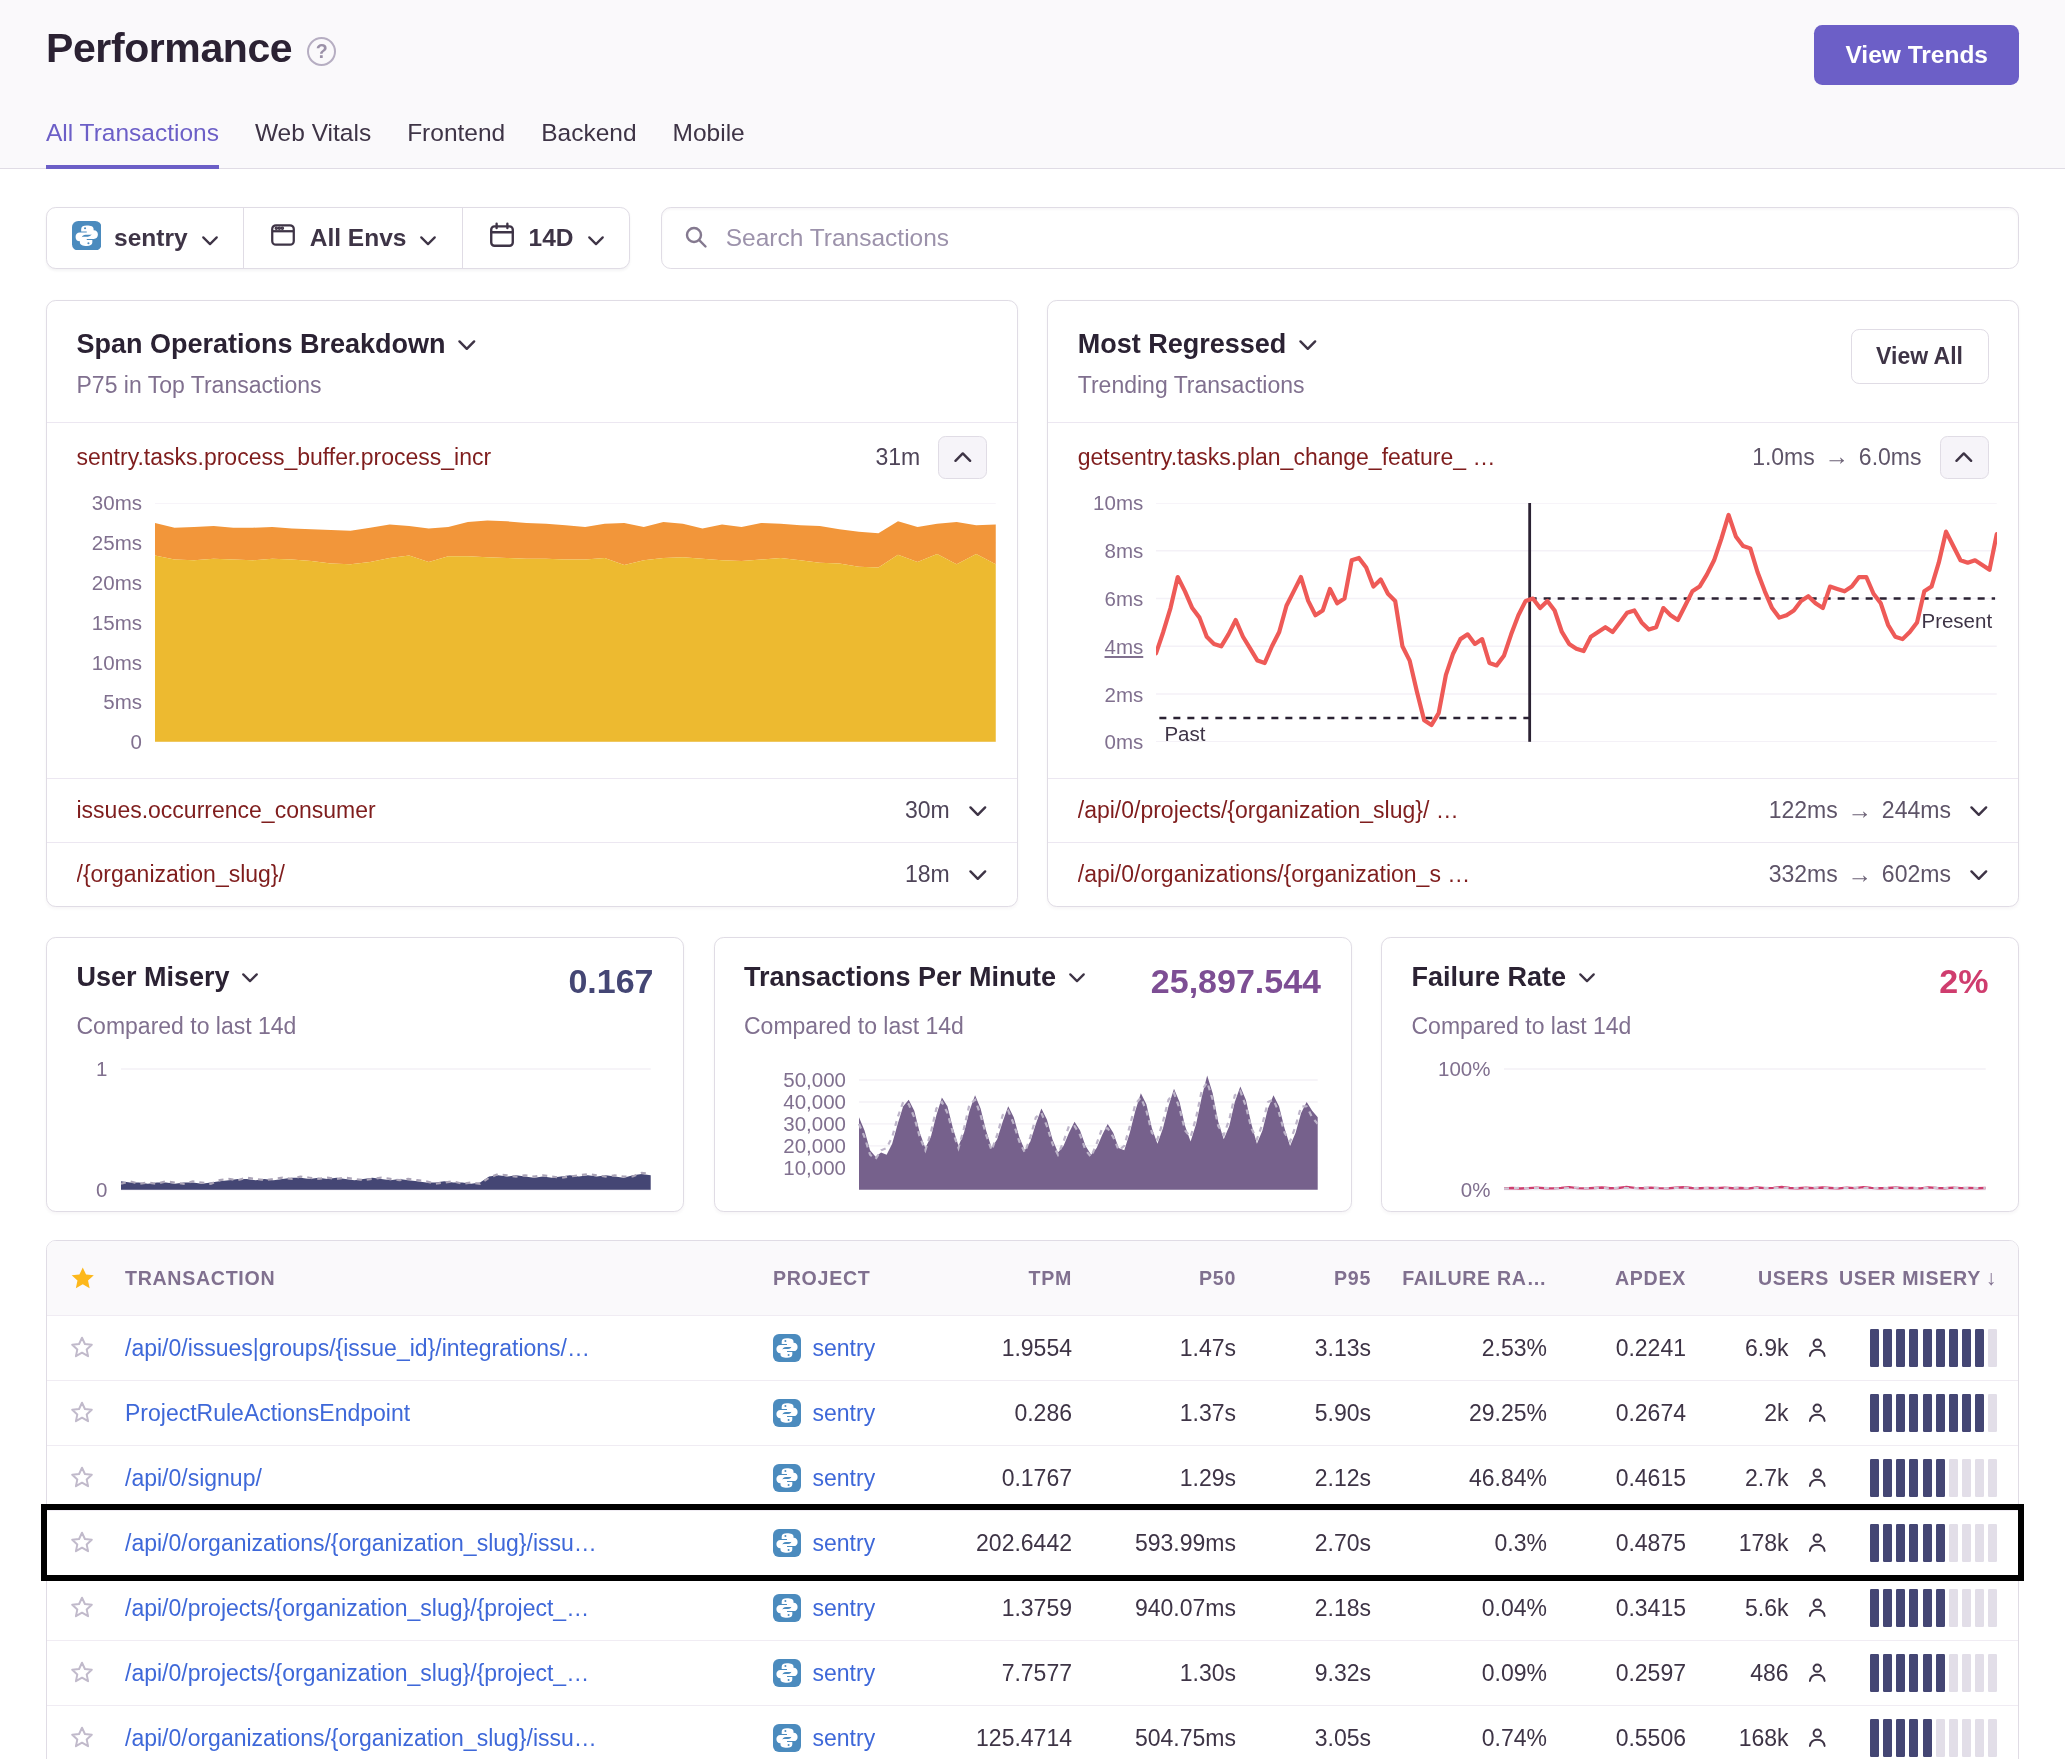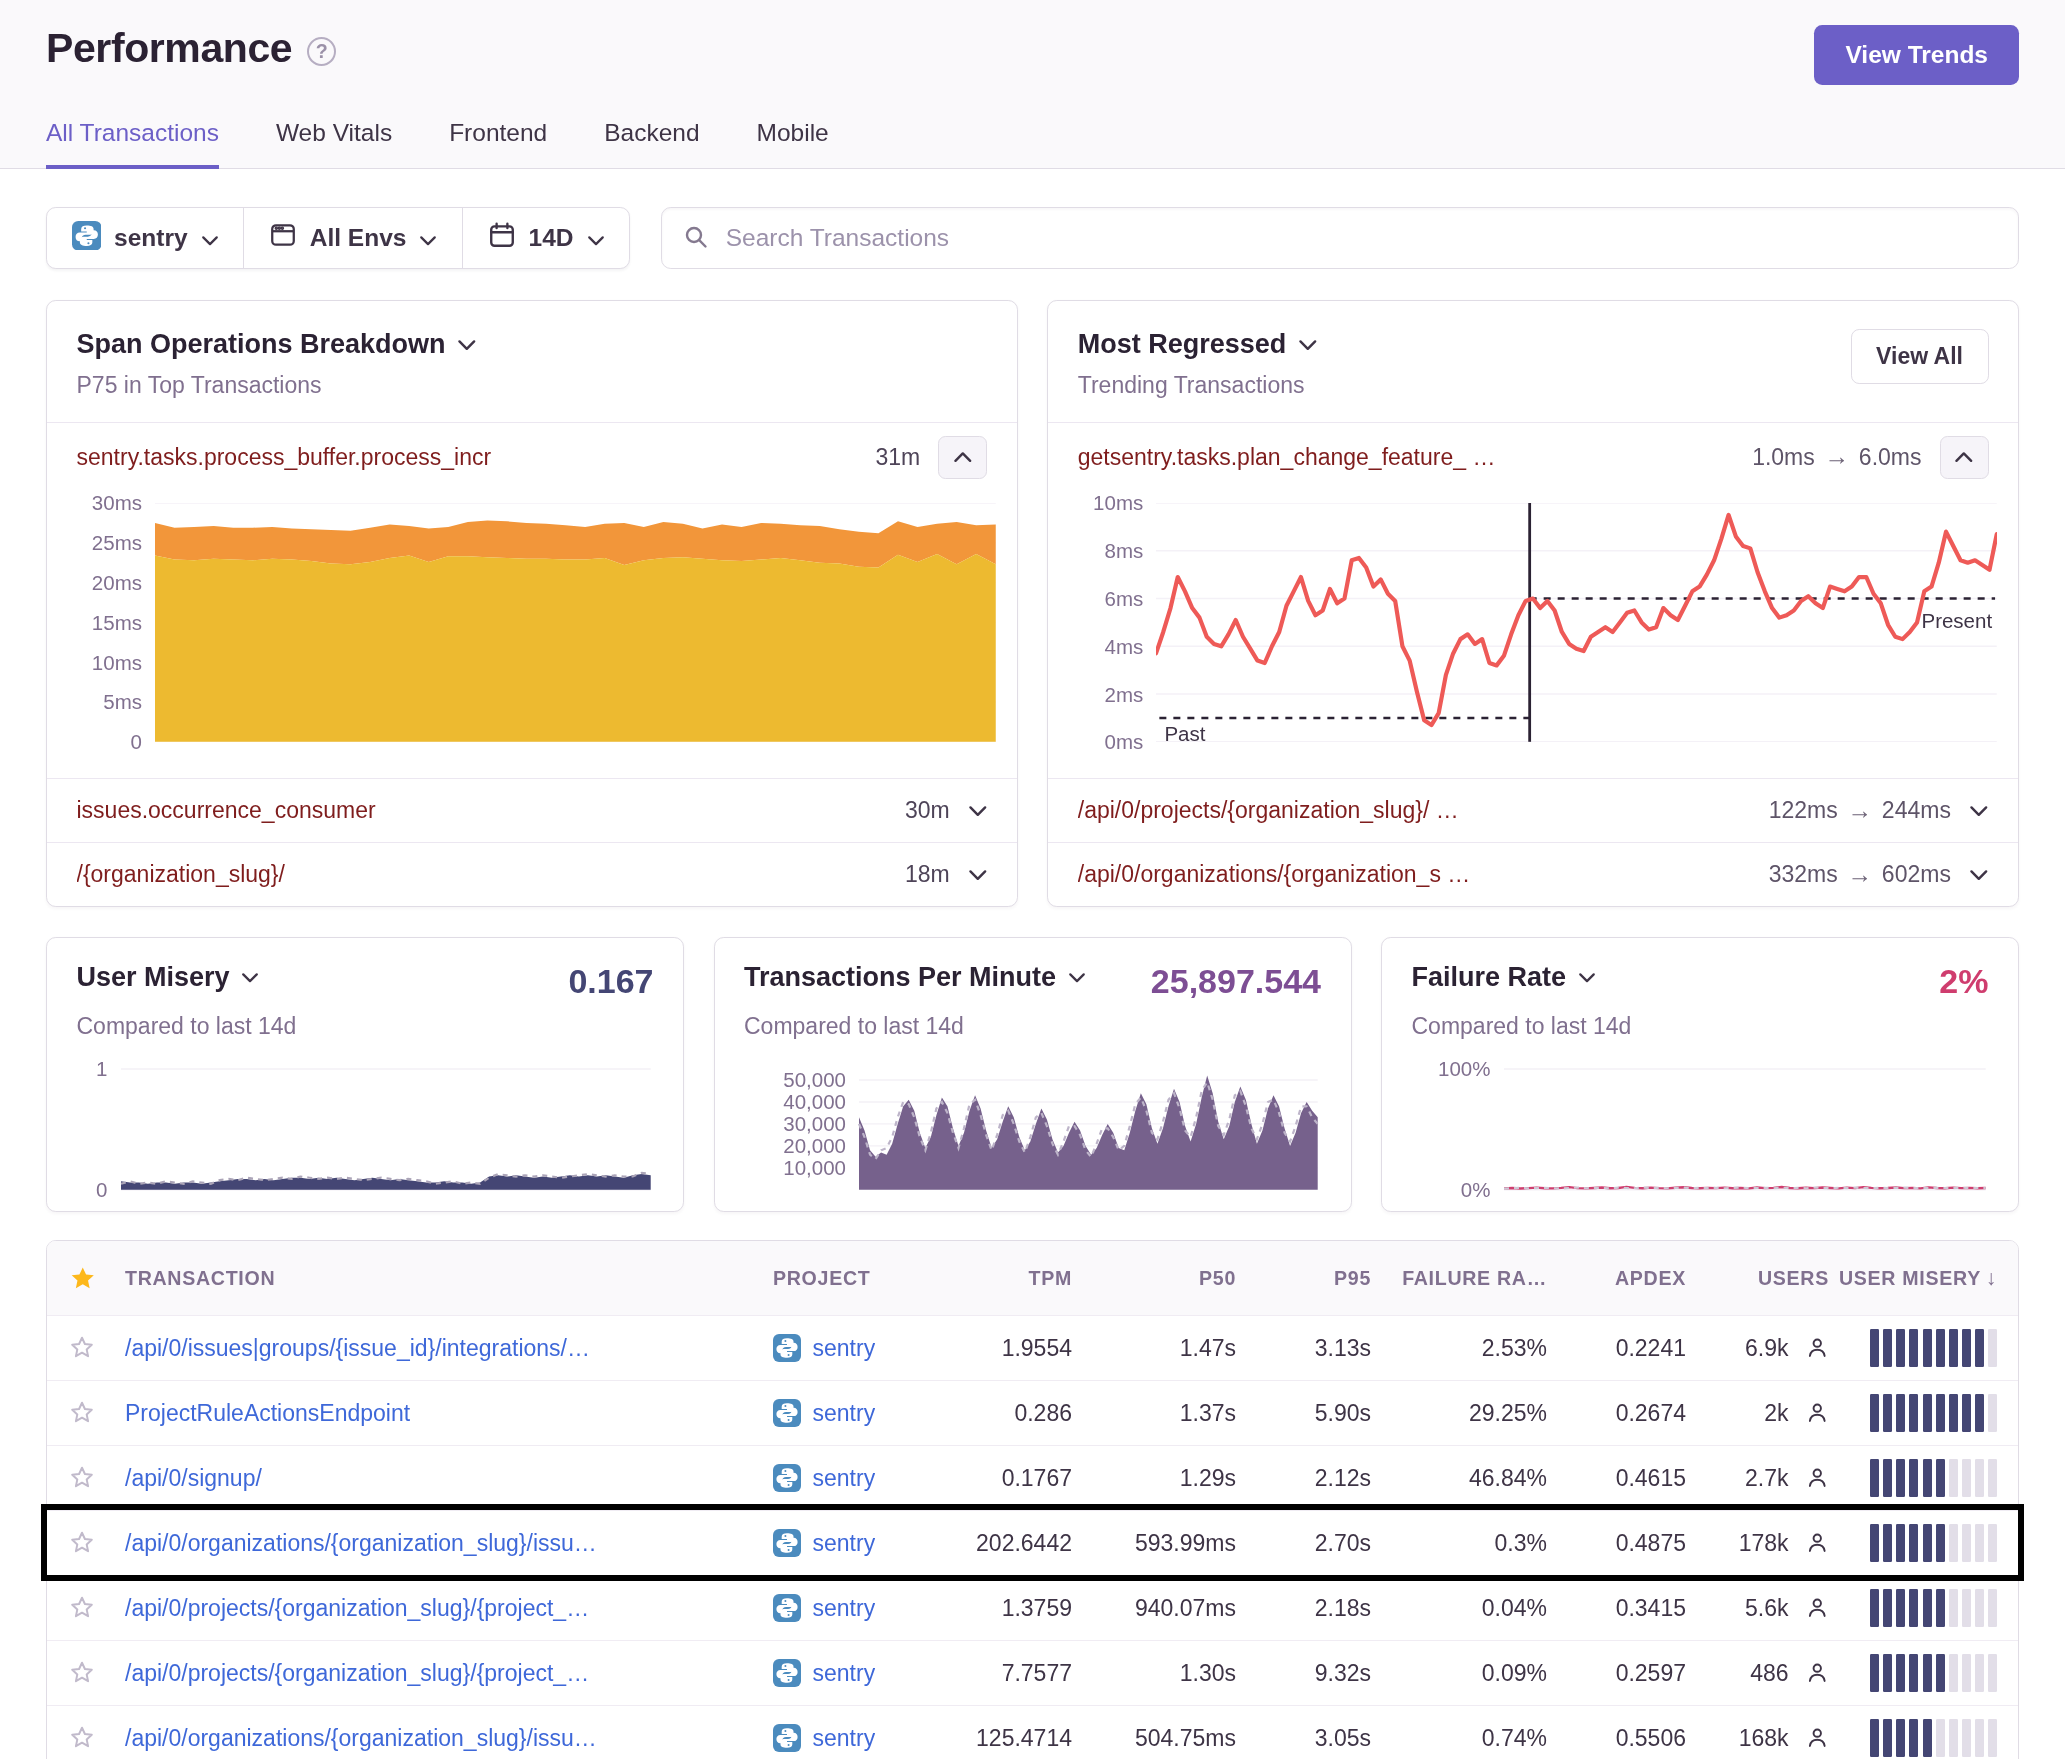--- a/index.html
+++ b/index.html
@@ -8,21 +8,21 @@
        font-family:"Liberation Sans",sans-serif;color:#2B2233;}
   
   .header{background:#FAF9FB;border-bottom:0.8px solid #E0DCE5;padding:24.5px 46px 0;}
   .title-row{display:flex;align-items:flex-start;justify-content:space-between;margin-bottom:34px;}
   .title-left{display:flex;align-items:center;gap:14.7px;}
   h1{font-size:41px;font-weight:bold;margin:0;letter-spacing:-0.4px;color:#2B2233;}
   .help{width:29.5px;height:29.5px;border:2px solid #B6AEC2;border-radius:50%;color:#9B91A8;
         font-size:19.6px;font-weight:bold;display:flex;align-items:center;justify-content:center;margin-top:6.5px;}
   .btn-primary{background:#6C5FC7;color:#fff;font-size:24.5px;font-weight:bold;border:none;
         border-radius:8.2px;padding:16.4px 31px;cursor:pointer;}
-  .tabs{display:flex;gap:57px;}
+  .tabs{display:flex;gap:36px;}
   .tab{font-size:24.5px;color:#3E3446;padding-bottom:18px;cursor:pointer;border-bottom:4.9px solid transparent;margin-bottom:-0.8px;}
   .tab.active{color:#6C5FC7;border-bottom-color:#6C5FC7;}
   
   .content{padding:0 46px;}
   .filter-row{margin-top:38px;display:flex;gap:31px;height:62px;}
   .filter-group{display:flex;align-items:stretch;border:1.6px solid #E0DCE5;border-radius:9.8px;
         background:#fff;box-shadow:0 1.6px 2.5px rgba(43,34,51,.05);}
   .filter-seg{display:flex;align-items:center;gap:13px;padding:0 24.5px;font-size:24.5px;font-weight:bold;color:#3E3446;cursor:pointer;}
   .filter-sep{width:1.2px;background:#E0DCE5;margin:0;}
   .search-box{flex:1;display:flex;align-items:center;gap:14.7px;border:1.6px solid #E0DCE5;border-radius:9.8px;
@@ -264,21 +264,21 @@
                   <polyline points="2,8 8,2 14,8"></polyline>
                 </svg>
             </span>
           </span>
         </div>
         <div class="chart-wrap">
           <div class="big-plot" id="plot-reg">
               <span class="ax-lab" style="top: 0%;">10ms</span>
               <span class="ax-lab" style="top: 20%;">8ms</span>
               <span class="ax-lab" style="top: 40%;">6ms</span>
-              <span class="ax-lab" style="top: 60%;">4ms</span>
+              <span class="ax-lab" style="top: 60%; text-decoration: underline;">4ms</span>
               <span class="ax-lab" style="top: 80%;">2ms</span>
               <span class="ax-lab" style="top: 100%;">0ms</span>
               <svg viewBox="0 0 1000 300" preserveAspectRatio="none">
                 <line x1="0" y1="0" x2="1000" y2="0" stroke="#F4F1F7" stroke-width="1.4" vector-effect="non-scaling-stroke"></line>
                 <line x1="0" y1="60" x2="1000" y2="60" stroke="#F4F1F7" stroke-width="1.4" vector-effect="non-scaling-stroke"></line>
                 <line x1="0" y1="120" x2="1000" y2="120" stroke="#F4F1F7" stroke-width="1.4" vector-effect="non-scaling-stroke"></line>
                 <line x1="0" y1="180" x2="1000" y2="180" stroke="#F4F1F7" stroke-width="1.4" vector-effect="non-scaling-stroke"></line>
                 <line x1="0" y1="240" x2="1000" y2="240" stroke="#F4F1F7" stroke-width="1.4" vector-effect="non-scaling-stroke"></line>
                 <line x1="0" y1="300" x2="1000" y2="300" stroke="#F4F1F7" stroke-width="1.4" vector-effect="non-scaling-stroke"></line>
                 <line x1="4" y1="270" x2="444.4444444444444" y2="270" stroke="#2B2233" stroke-width="2.6" stroke-dasharray="7 7" vector-effect="non-scaling-stroke"></line>

